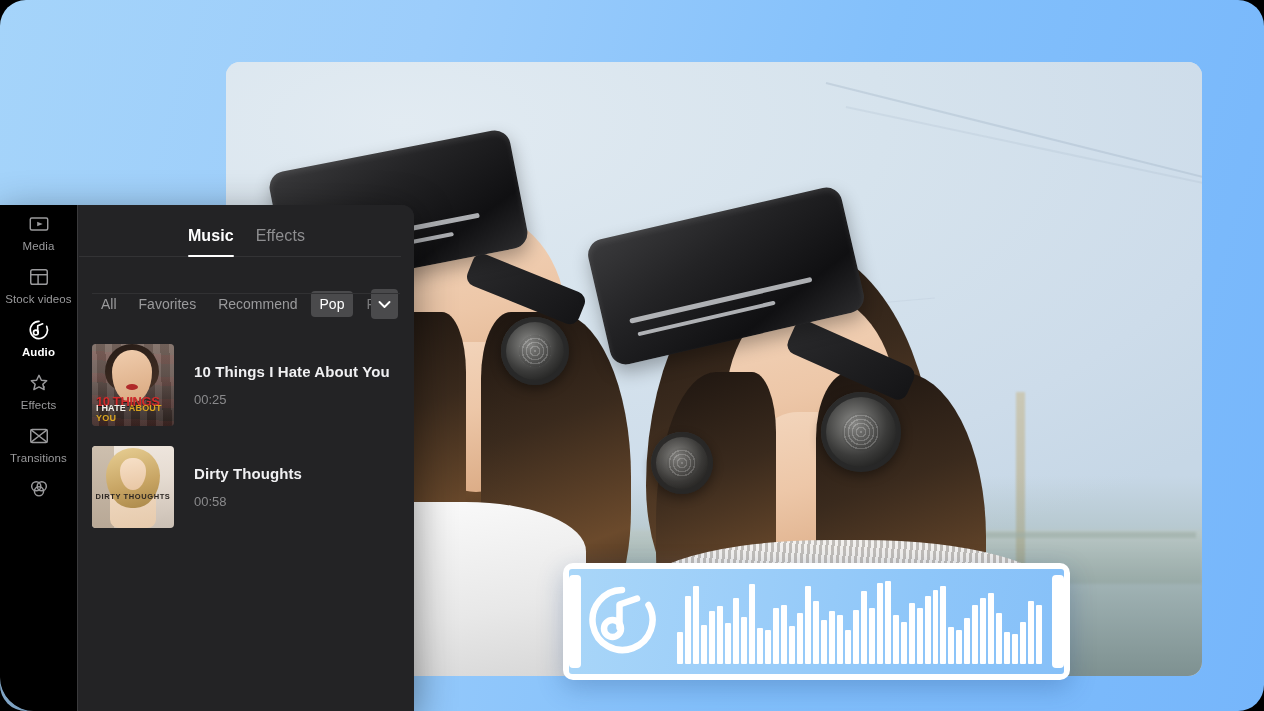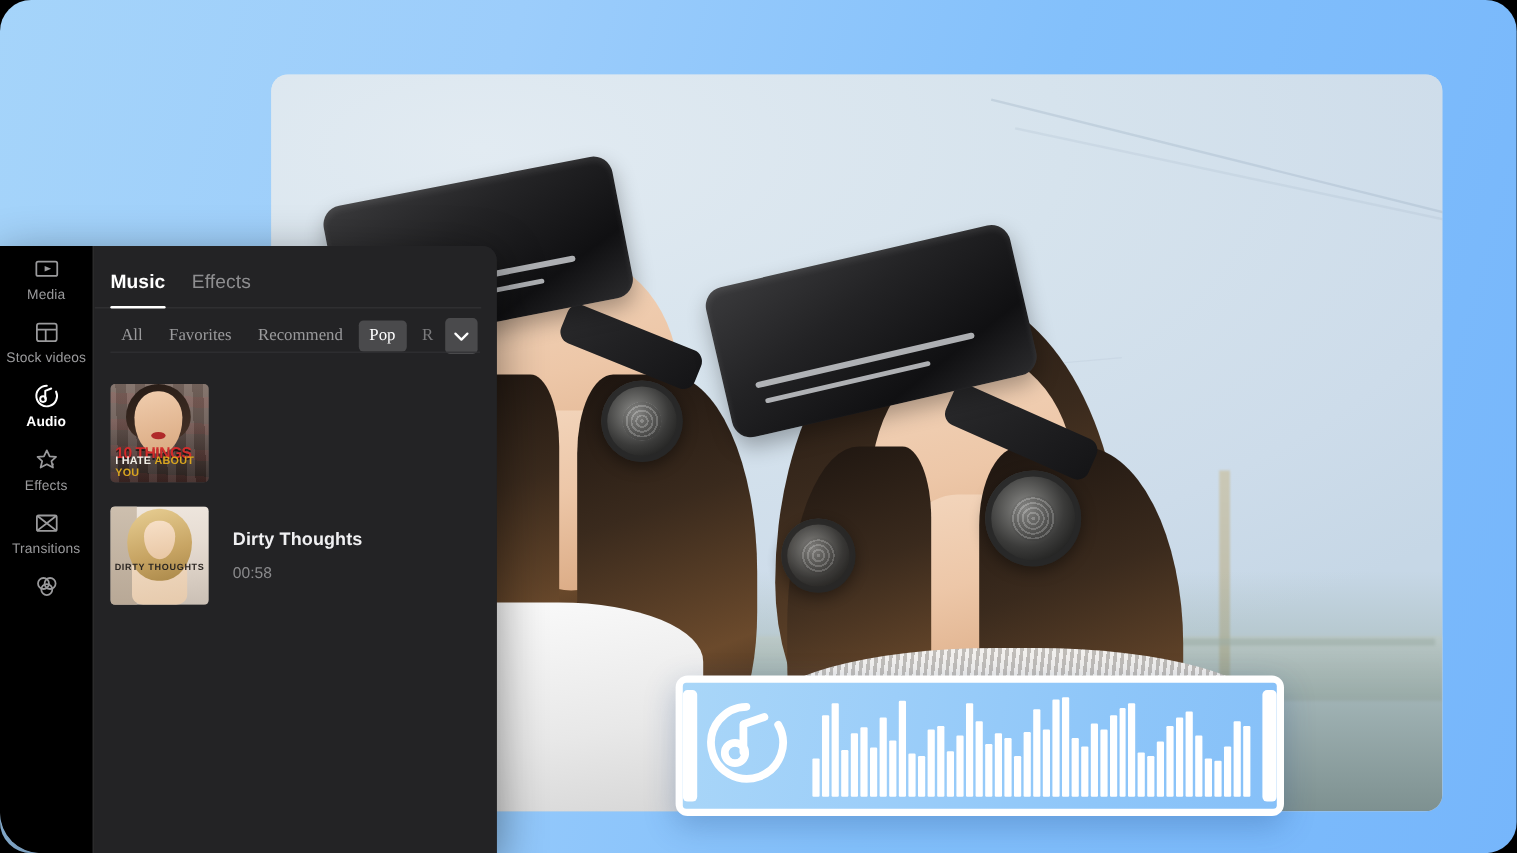--- a/index.html
+++ b/index.html
@@ -159,20 +159,21 @@
 
   #content {
     position: absolute; left: 79px; top: 0; right: 0; bottom: 0;
     background: #232325;
   }
   #tabs {
     display: flex; gap: 22px;
     padding: 22px 0 0 13px;
     border-bottom: 1px solid #333335;
     margin: 0 13px 0 0;
+    justify-content: center;
   }
   .tab {
     font-size: 16px; color: #8e8e90; padding-bottom: 11px;
     position: relative; cursor: pointer; letter-spacing: .1px;
   }
   .tab.active { color: #fff; font-weight: 700; }
   .tab.active::after {
     content:''; position:absolute; left:0; right:0; bottom:-1px;
     height: 2px; background: #fff; border-radius: 2px;
   }
@@ -181,25 +182,24 @@
     margin: 20px 14px 0 13px;
     height: 38px;
     background: #141416;
     border-radius: 5px;
     display: flex; align-items: center; gap: 9px;
     padding: 0 12px;
   }
   #search .sph { font-size: 14.5px; color: #8a8a8c; }
 
   #chips {
-    margin: 8px 0 0 13px;
+    margin: 32px 0 0 13px;
     display: flex; align-items: center; gap: 4px;
     position: relative; height: 30px;
     padding-right: 0;
-    font-family: Liberation Serif, serif;
   }
   .chip {
     font-size: 14px; color: #9a9a9c;
     padding: 5px 9px; border-radius: 4px;
     cursor: pointer; white-space: nowrap;
   }
   .chip.active { background: #4a4a4c; color: #fff; }
   .chip.cut { color: #7b7b7d; }
   #chip-more {
     position: absolute; right: 16px; top: 0;
@@ -563,20 +563,24 @@
             <div class="thumb">
               <div class="art-10things">
       <div class="graffiti"></div>
                 <div class="hairA"></div>
                 <div class="face"></div>
                 <div class="lips"></div>
       <div class="ten">10 THINGS</div>
       <div class="hate">I HATE <b>ABOUT YOU</b></div>
               </div>
             </div>
+     <div>
+       <div class="t-title">10 Things I Hate About You</div>
+       <div class="t-dur">00:25</div>
+     </div>
           </div>
           <div class="track">
             <div class="thumb">
               <div class="art-dirty">
       <div class="wall"></div>
                 <div class="bodyD"></div>
                 <div class="hairD"></div>
                 <div class="faceD"></div>
       <div class="cap">DIRTY THOUGHTS</div>
               </div>

